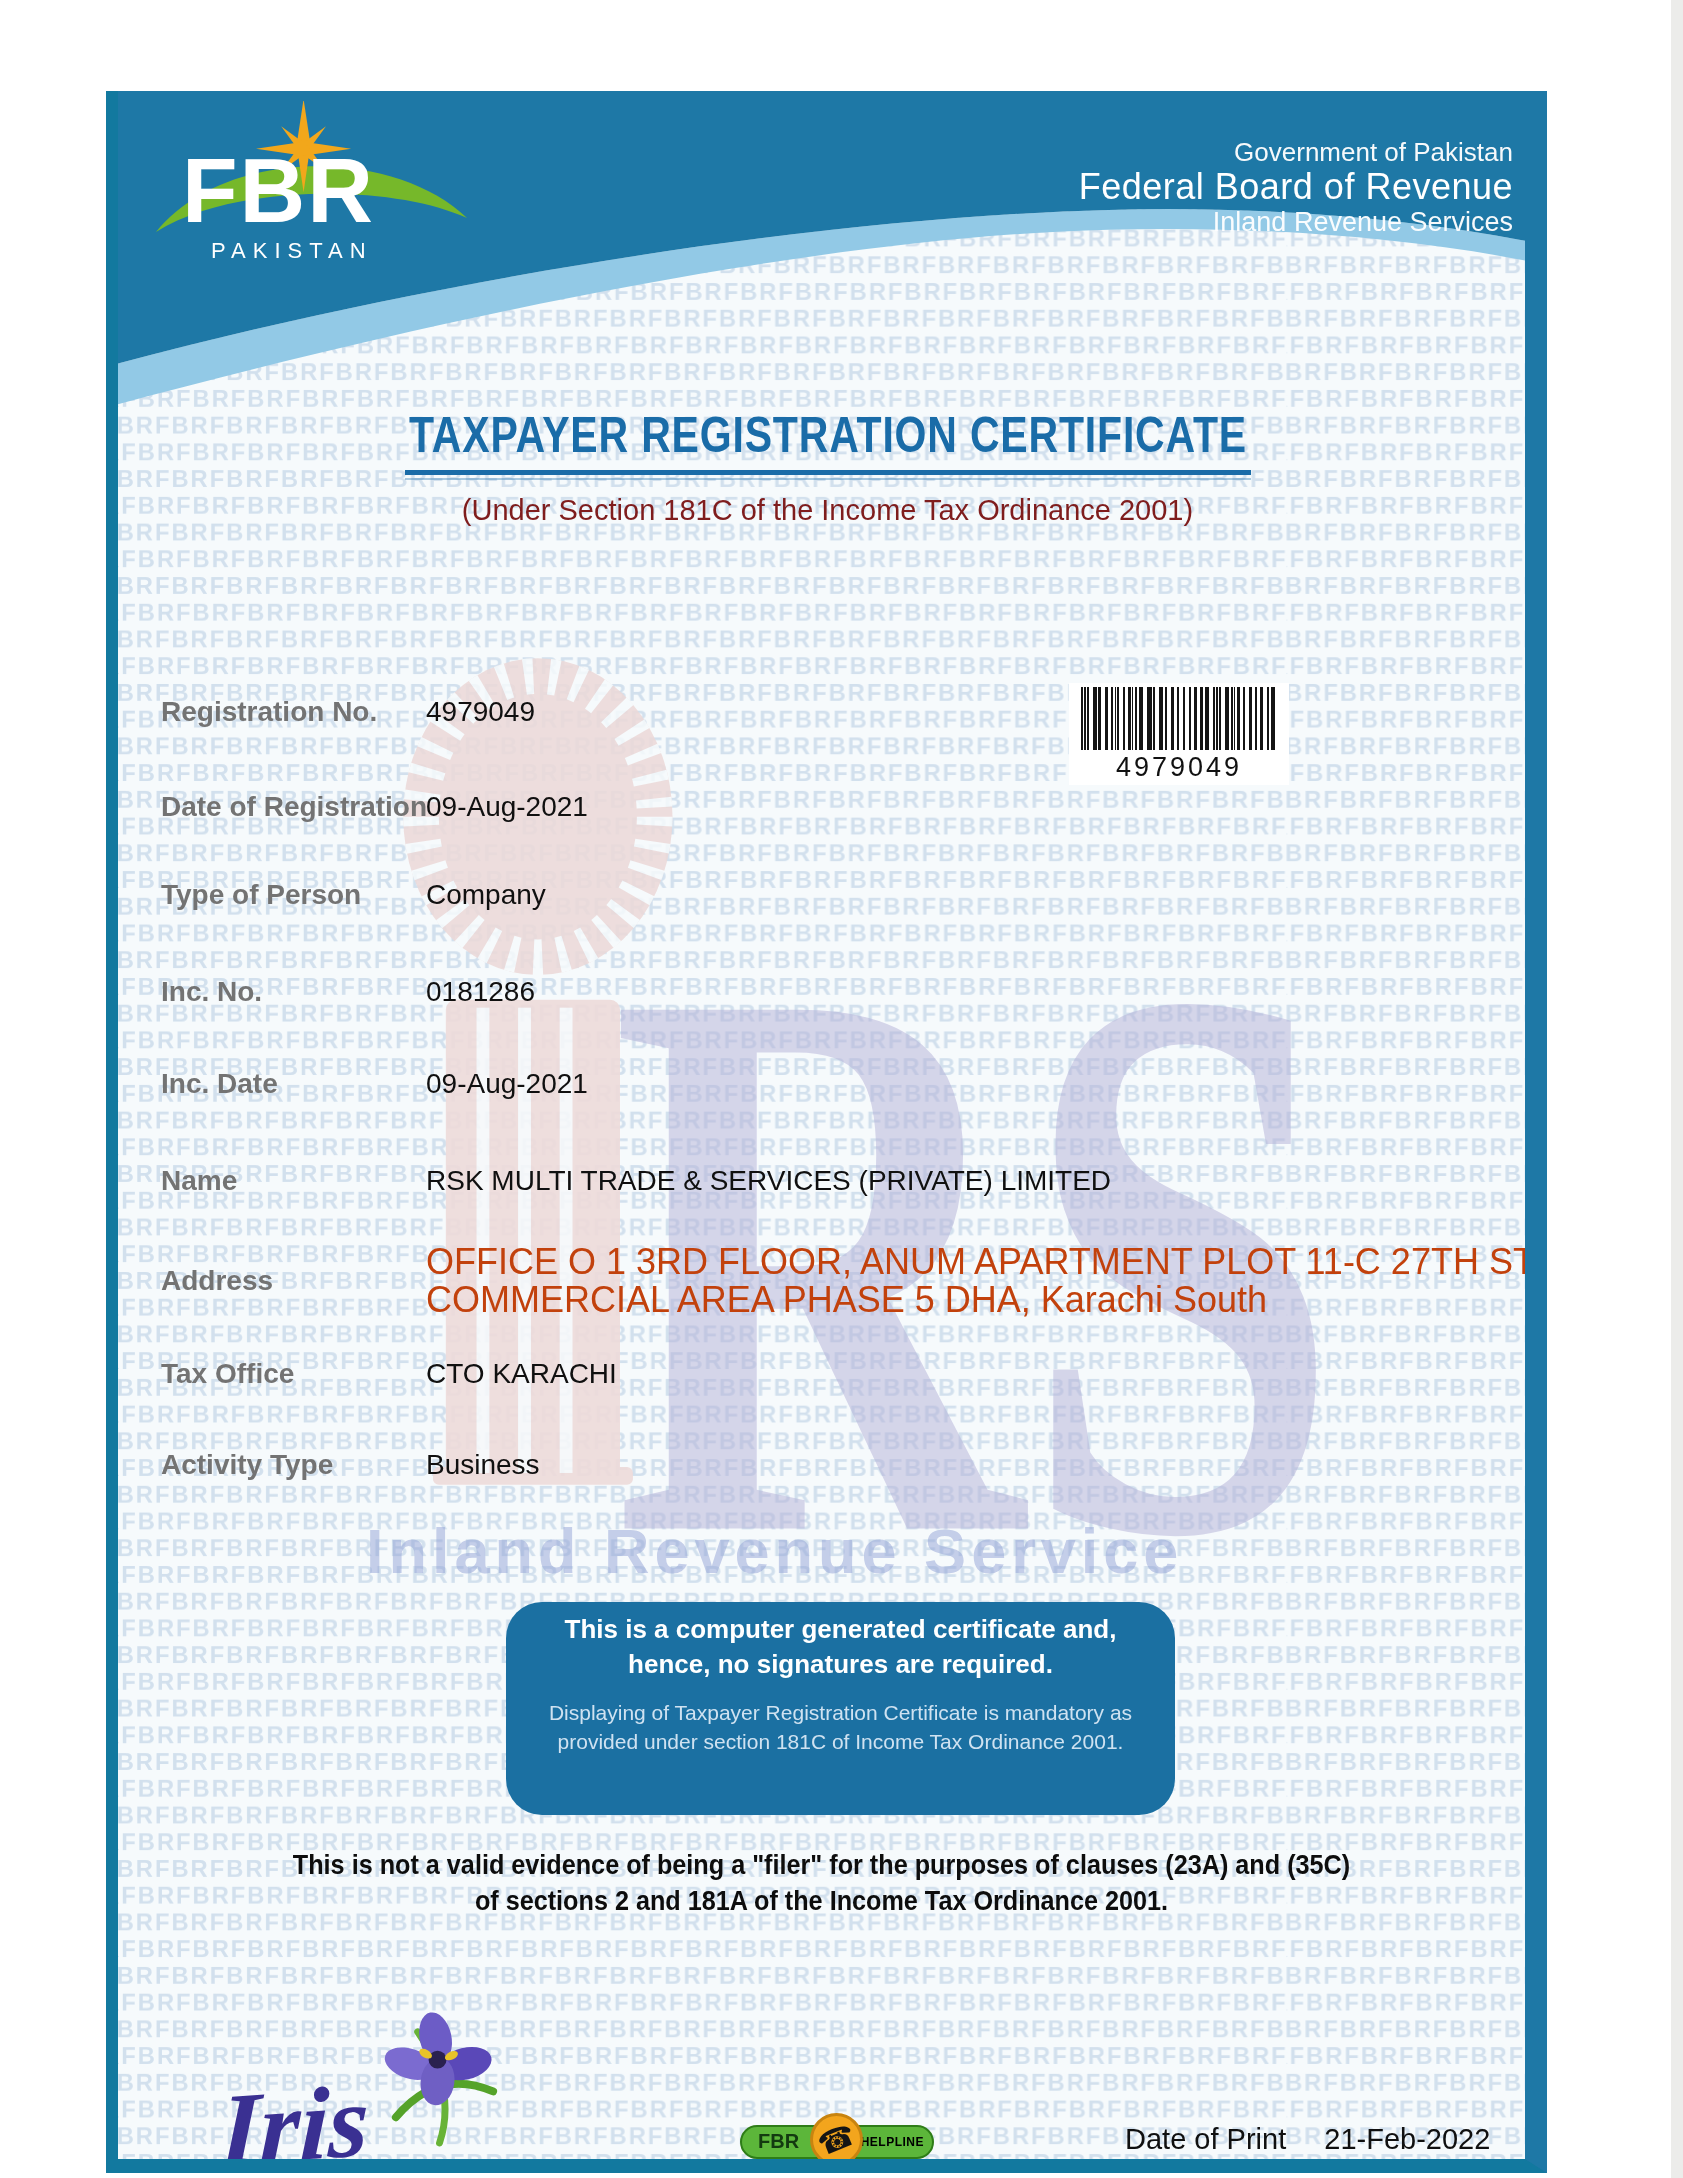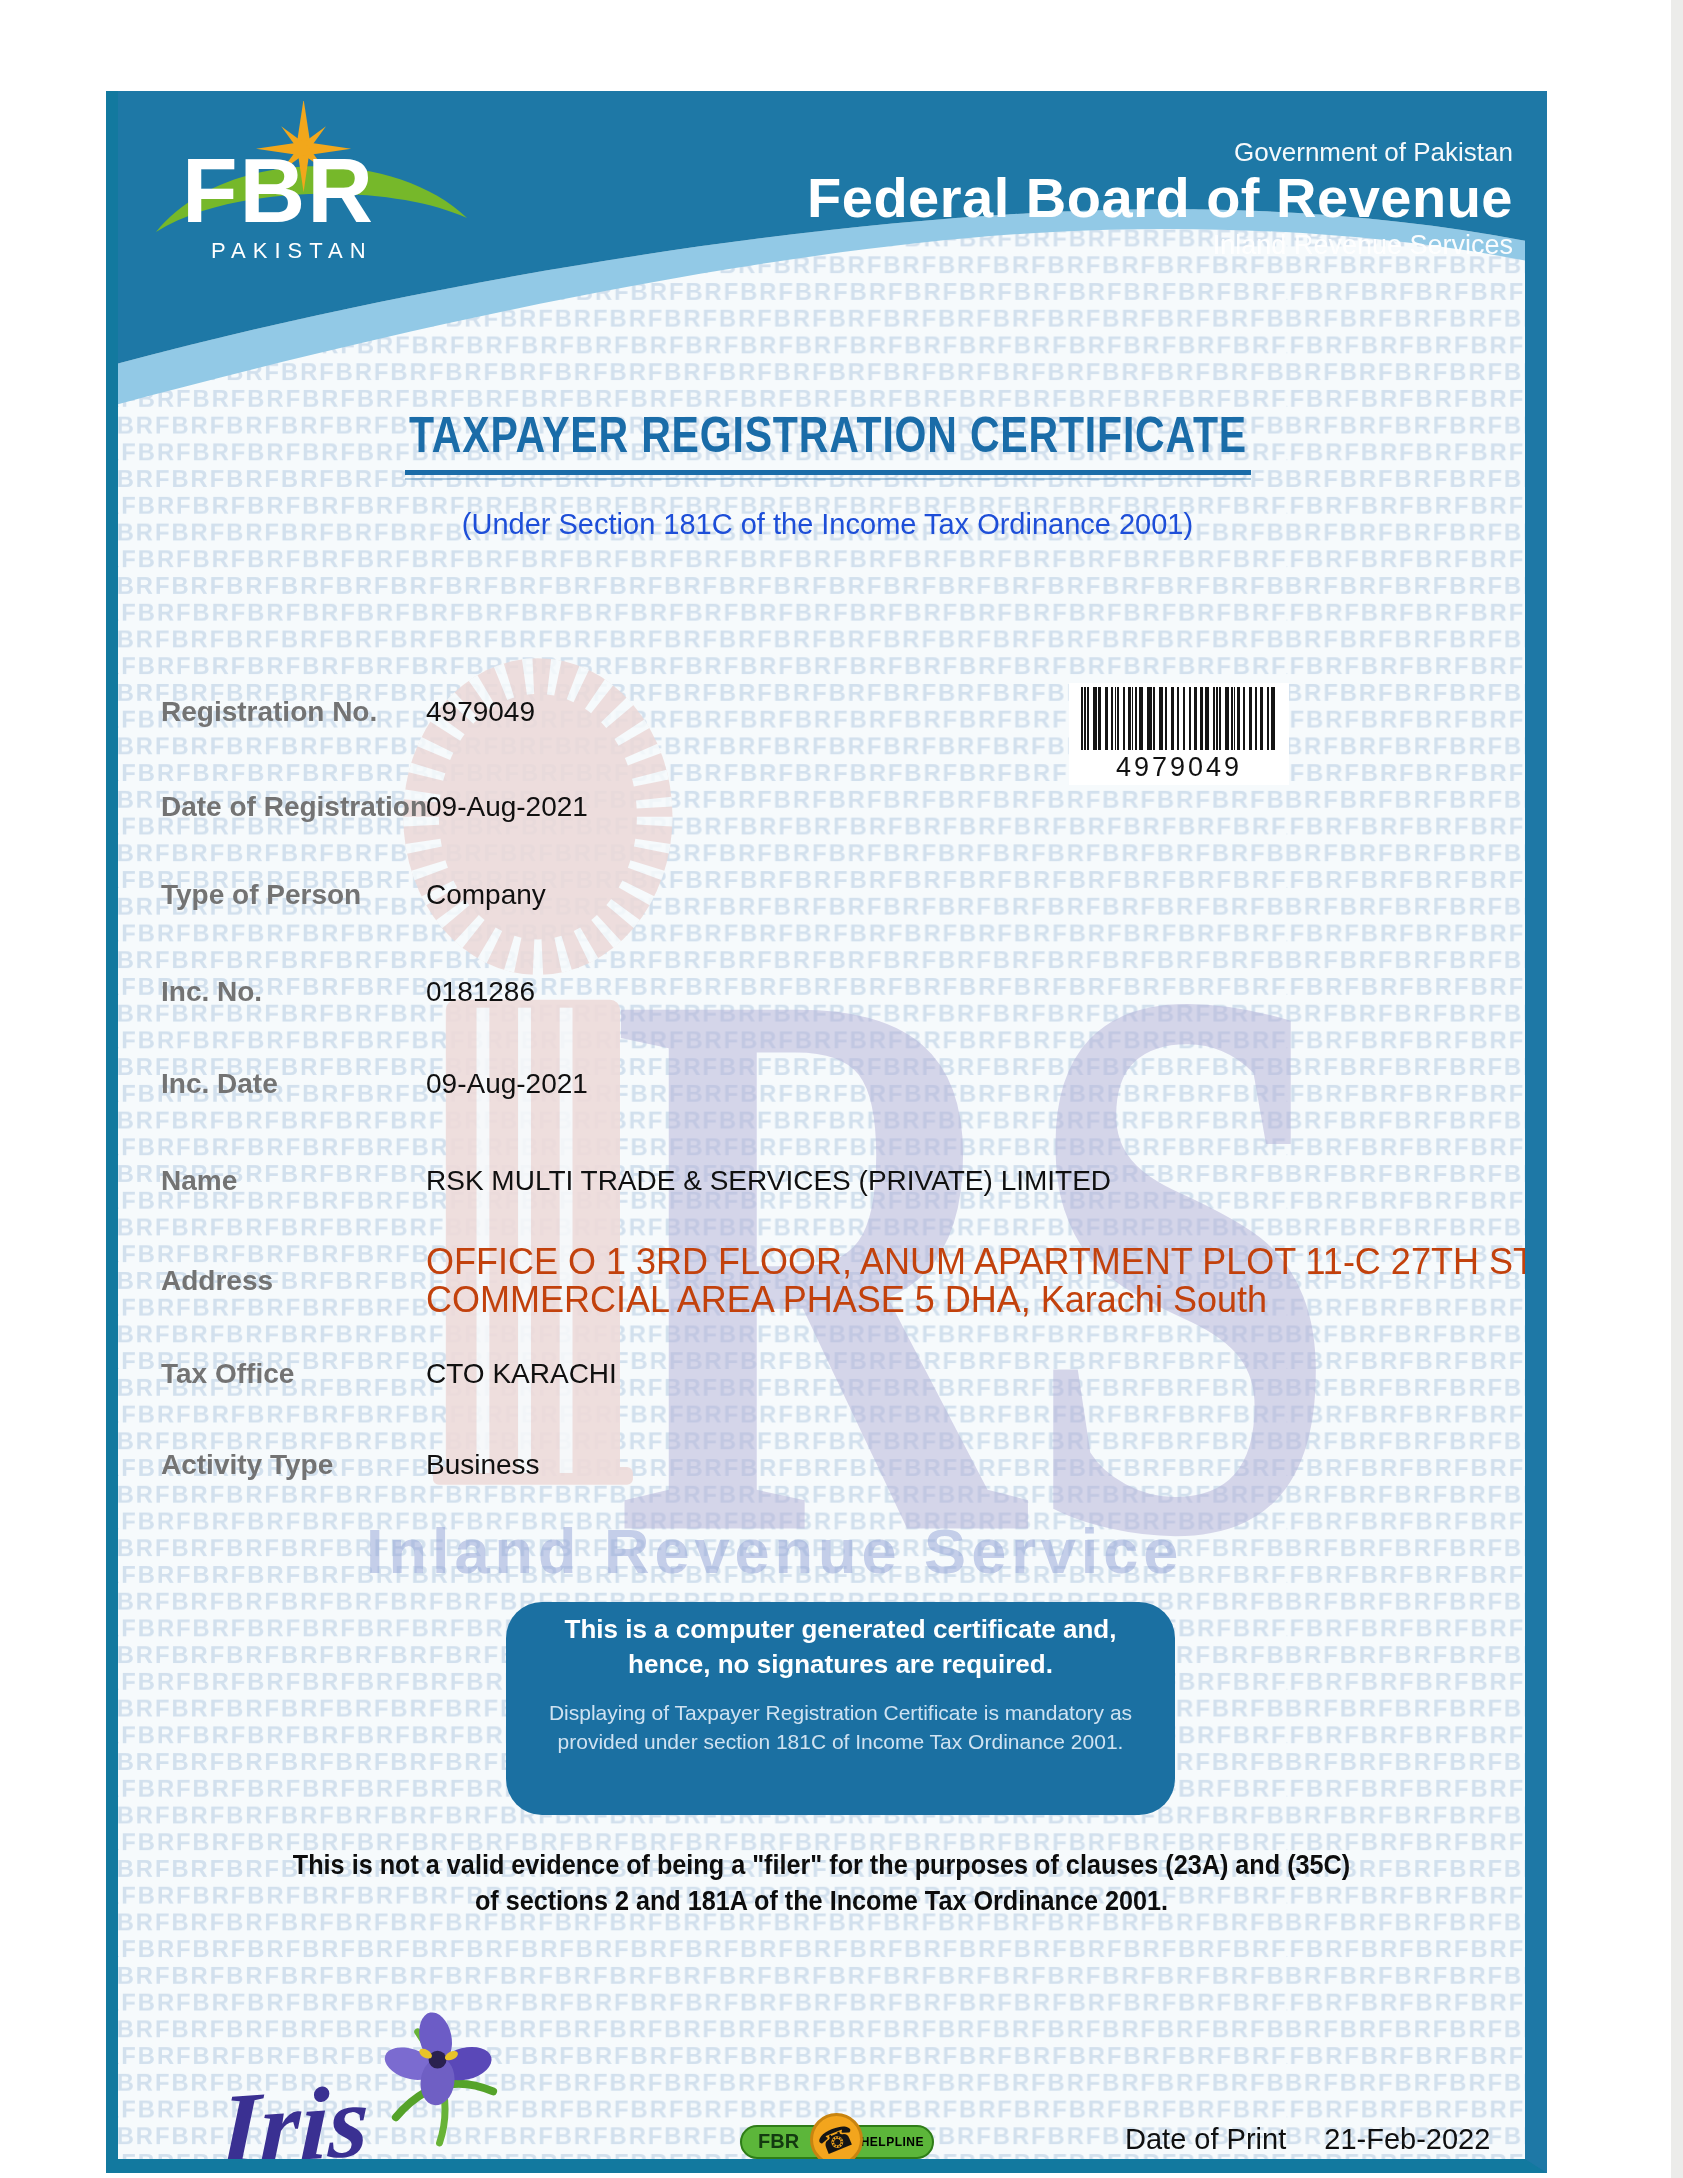--- a/index.html
+++ b/index.html
@@ -20,29 +20,29 @@
   .wmRS{font-family:"Liberation Serif",serif;font-weight:bold;font-size:800px;fill:#b4b1d8;opacity:.5;}
   .header-svg{width:1407px;height:327px;}
 
   .logo{position:absolute;left:30px;top:10px;width:327px;height:248px;}
   .logo svg{position:absolute;left:0;top:0;}
   .logo-abbr{position:absolute;left:34px;top:44px;color:#fff;font-weight:bold;font-size:91px;letter-spacing:2px;line-height:91px;}
   .logo-country{position:absolute;left:63px;top:137px;color:#fff;font-size:22px;letter-spacing:7px;}
 
   .head-right{position:absolute;right:12px;top:20px;text-align:right;color:#fff;line-height:1.12;}
   .head-gov{font-size:26px;opacity:.96;margin-top:27px;}
-  .head-board{font-size:56px;font-weight:bold;letter-spacing:0.5px;}
+  .head-board{font-size:36px;font-weight:normal;letter-spacing:0.5px;}
   .head-service{font-size:27px;opacity:.96;text-align:right;}
 
   .title-wrap{position:absolute;left:12px;right:0;top:315px;text-align:center;}
   .cert-title{display:inline-block;font-size:50px;font-weight:bold;color:#1a6ca8;
     transform:scaleX(.82);transform-origin:center;white-space:nowrap;letter-spacing:1px;margin:0;}
   .title-rule{width:846px;height:5px;background:#1a6ca8;margin:6px auto 0 auto;}
   .title-rule2{width:846px;height:2px;background:rgba(26,108,168,.35);margin:3px auto 0 auto;}
-  .cert-sub{margin-top:28px;font-size:29px;color:#1d4ed8;}
+  .cert-sub{margin-top:14px;font-size:29px;color:#7f1d1d;}
 
   .frow{position:absolute;left:43px;right:40px;}
   .flabel{position:absolute;left:0;top:0;font-weight:bold;font-size:28px;color:#737373;white-space:nowrap;}
   .fvalue{display:block;margin-left:265px;font-size:28px;color:#101010;white-space:nowrap;}
   .r0{top:605px}.r1{top:700px}.r2{top:788px}.r3{top:885px}.r4{top:977px}
   .r5{top:1074px}.r6{top:1152px}.r7{top:1267px}.r8{top:1358px}
   .r6 .flabel{top:22px;}
   .addr-line{display:block;font-size:36px;color:#c2410c;line-height:38px;white-space:nowrap;}
 
   .barcode{position:absolute;left:951px;top:592px;width:208px;background:#fff;padding:4px 6px 2px 6px;text-align:center;}

